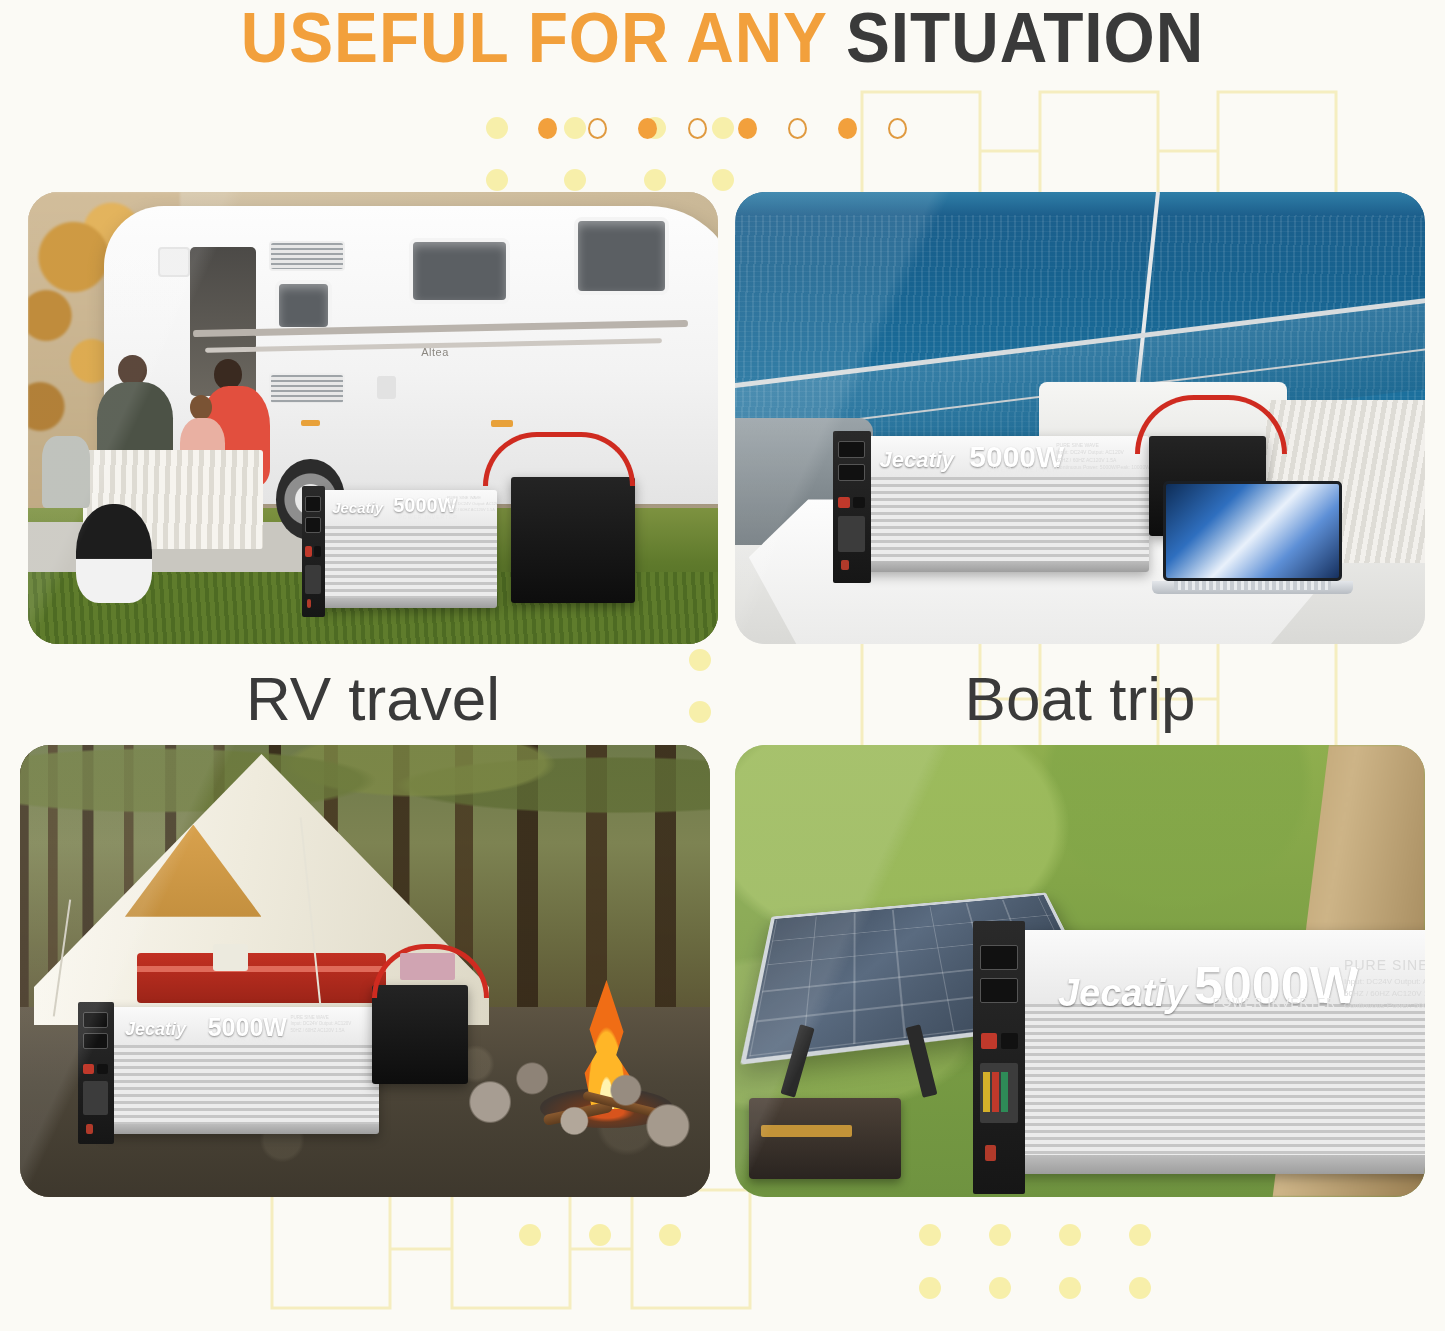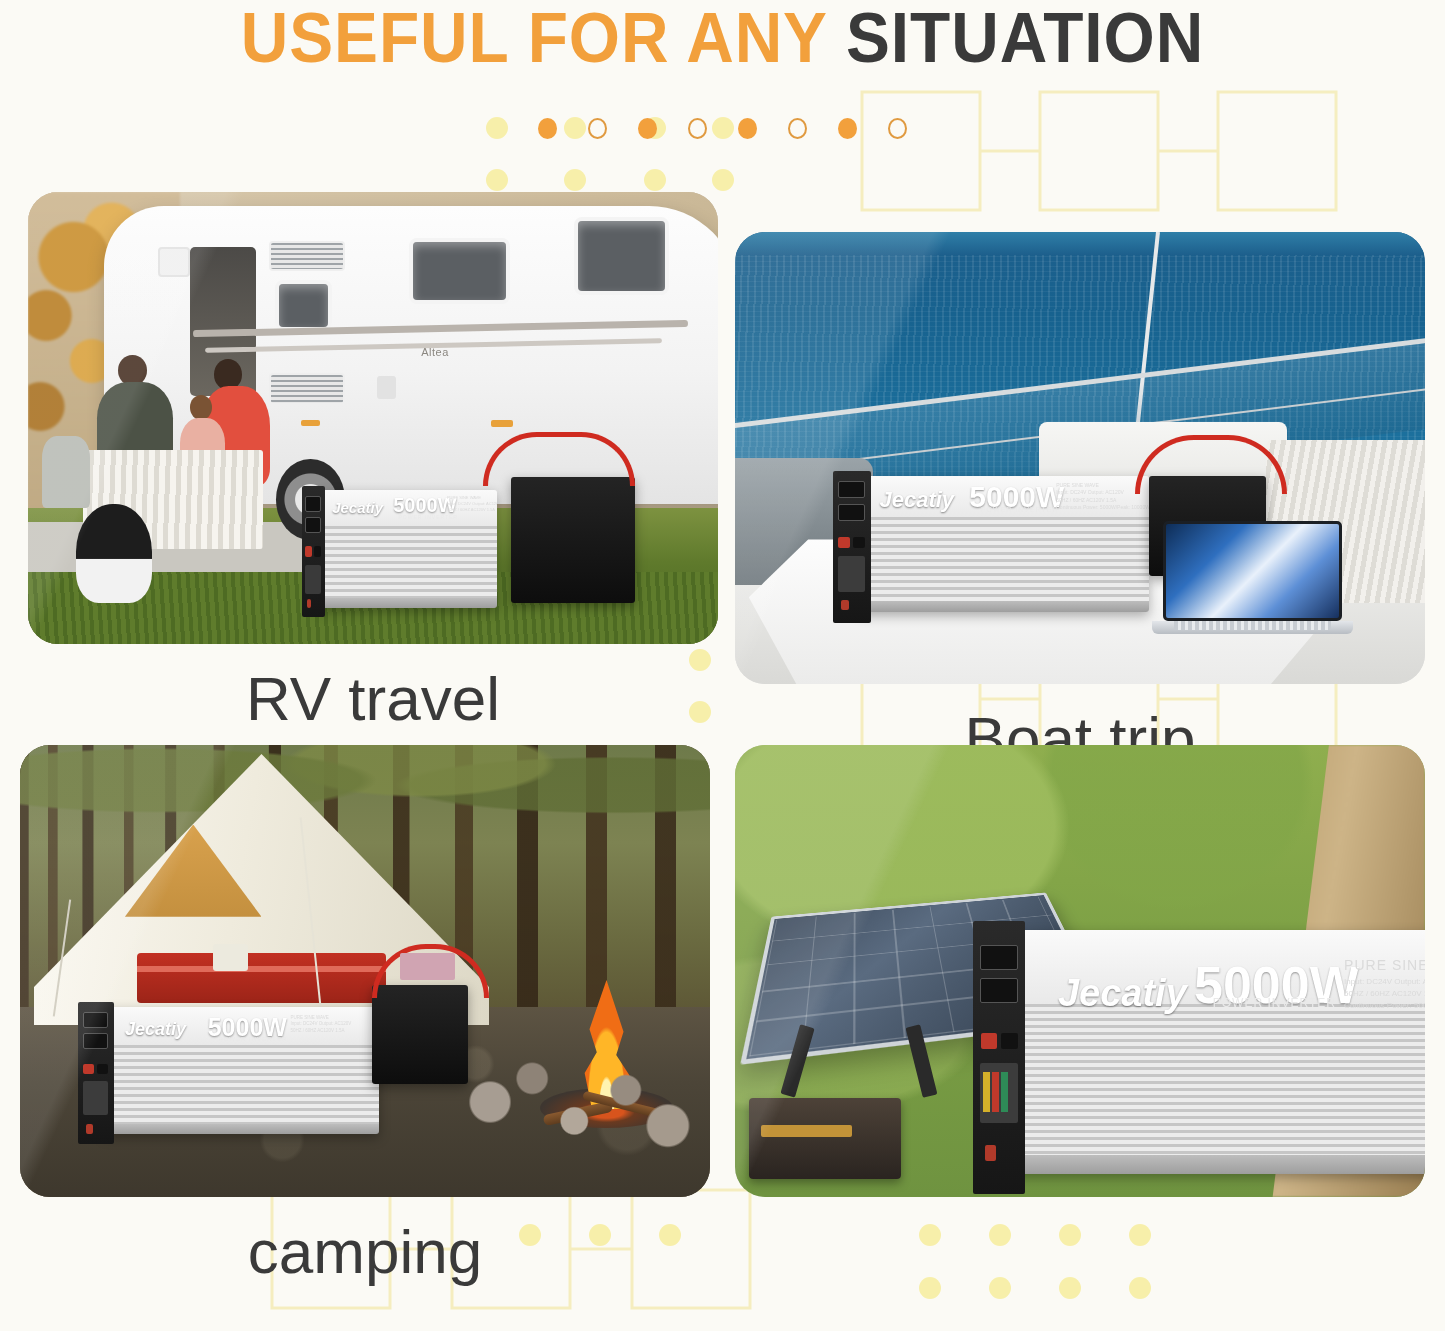--- a/index.html
+++ b/index.html
@@ -39,21 +39,21 @@
   .dot.hollow { border: 2.5px solid #e09a40; background: transparent; }
 
   
   .grid {
     position: absolute; left: 20px; top: 192px;
     width: 1405px; height: 1005px;
     z-index: 2;
   }
   .cell { position: absolute; width: 690px; }
   .cell.c1 { left: 8px;    top: 0; }
-  .cell.c2 { left: 715px; top: 0; margin-top: 40px; }
+  .cell.c2 { left: 715px; top: 0; }
   .cell.c3 { left: 0;    top: 553px; }
   .cell.c4 { left: 715px; top: 553px; }
 
   .photo {
     position: relative; width: 690px; height: 452px;
     border-radius: 30px; overflow: hidden;
     background: #ddd;
   }
   .cap {
     margin-top: 8px; height: 92px;
@@ -479,21 +479,20 @@
               <div style="position:absolute;left:22%;top:86%;width:20%;height:7%;background:#b13a2a;border-radius:2px;"></div>
             </div>
           </div>
 
           <div class="battery" style="left:51%; top:53%; width:14%; height:22%;"></div>
           <div class="cable" style="left:51%; top:44%; width:17%; height:12%;"></div>
           <div style="position:absolute;left:55%;top:46%;width:8%;height:6%;background:#d0a4b2;border-radius:2px;"></div>
           <div class="sheen"></div>
         </div>
       </div>
-      <div class="cap">camping</div>
     </div>
 
     <div class="cell c4">
       <div class="photo">
         <div class="s4">
           <div class="s4-blur"></div>
           <div class="s4-trunk"></div>
 
           <div class="s4-panel">
             <div class="s4-cells"></div>

